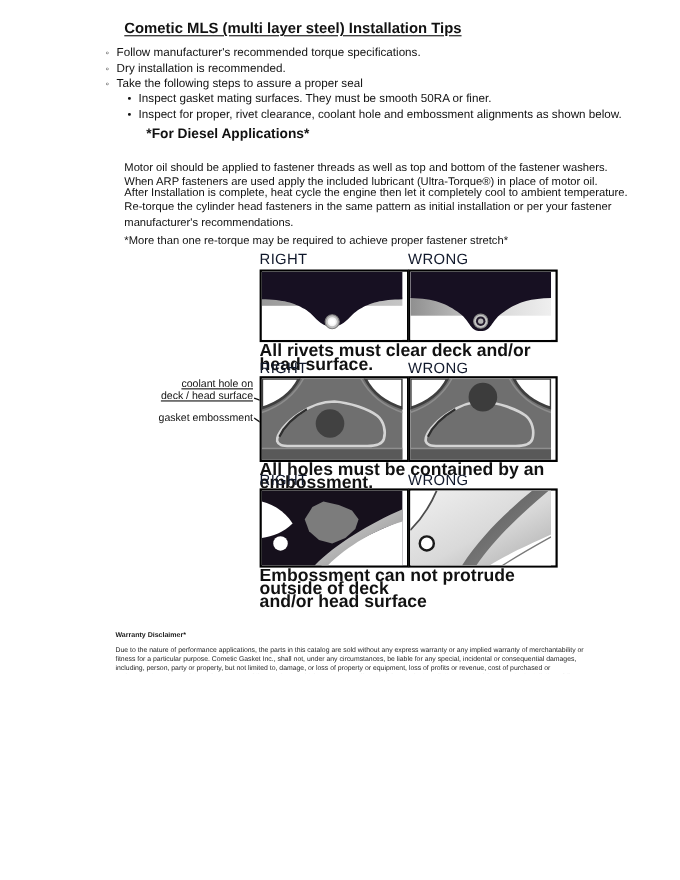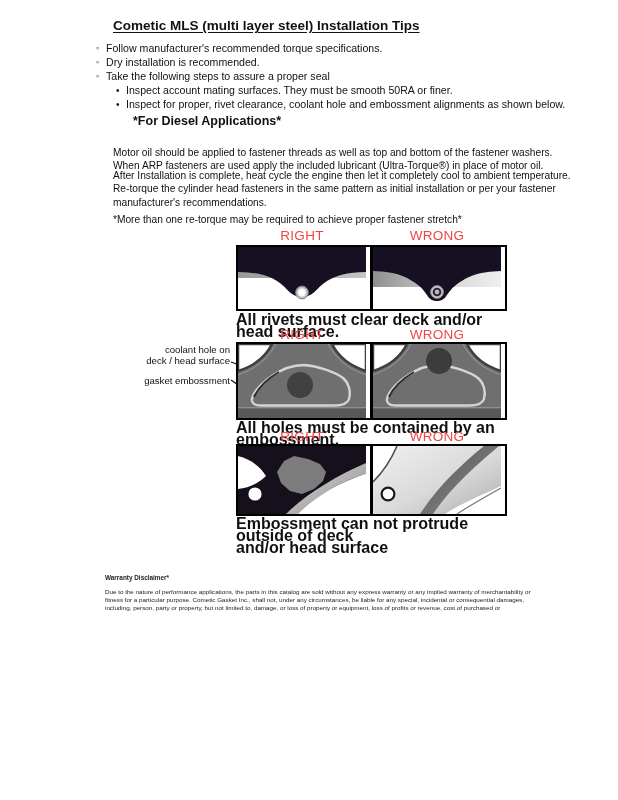--- a/index.html
+++ b/index.html
@@ -7,21 +7,21 @@
         font-family:"Liberation Sans",sans-serif;color:#111;}
   .abs{position:absolute;}
   .title{font-weight:bold;font-size:13.5px;text-decoration:underline;text-underline-offset:2px;}
   .bullets{font-size:10.6px;line-height:13.9px;}
   .b-line{display:flex;}
   .b-marker{width:10px;flex:0 0 10px;font-size:9px;line-height:13.9px;}
   .b-sub{margin-left:20px;}
   .b-sub .b-marker{font-size:10px;}
   .sec-head{font-weight:bold;font-size:12.5px;margin-left:20px;}
   .para{font-size:10.2px;line-height:13.4px;width:458px;}
-  .rw-head{width:132px;text-align:center;font-size:13.5px;letter-spacing:.3px;color:#ef4444;}
+  .rw-head{width:132px;font-size:13.5px;letter-spacing:.3px;color:#0f172a;}
   .dbox{width:132px;border:2px solid #000;line-height:0;background:#fff;}
   .dbox svg{display:block;}
   .cap{font-weight:bold;font-size:16px;line-height:12px;}
   .dlabel{font-size:9.6px;line-height:11px;text-align:right;width:130px;}
   .legal{font-size:6.25px;line-height:1.22;width:426px;color:#1c1c1c;}
   .legal p{margin:0 0 6.5px 0;white-space:pre-line;}
   .legal-heading{font-weight:bold;font-size:6.4px;margin:0 0 7px 0;}
   .pagenum{font-size:10px;color:#8b5cf6;font-weight:bold;}
 </style>
 </head>
@@ -39,21 +39,21 @@
     <div class="b-line">
       <span class="b-marker">◦</span>
       <span>Dry installation is recommended.</span>
     </div>
     <div class="b-line">
       <span class="b-marker">◦</span>
       <span>Take the following steps to assure a proper seal</span>
     </div>
     <div class="b-line b-sub">
       <span class="b-marker">•</span>
-      <span>Inspect account mating surfaces.  They must be smooth 50RA or finer.</span>
+      <span>Inspect gasket mating surfaces.  They must be smooth 50RA or finer.</span>
     </div>
     <div class="b-line b-sub">
       <span class="b-marker">•</span>
       <span>Inspect for proper, rivet clearance, coolant hole and embossment alignments as shown below.</span>
     </div>
   </div>
 
   <div class="abs sec-head" style="left:113px;top:114px;">*For Diesel Applications*</div>
   <div class="abs para" style="left:113px;top:146px;">Motor oil should be applied to fastener threads as well as top and bottom of the fastener washers. When ARP fasteners are used apply the included lubricant (Ultra-Torque®) in place of motor oil.</div>
   <div class="abs para" style="left:113px;top:213px;">*More than one re-torque may be required to achieve proper fastener stretch*</div>
@@ -95,21 +95,21 @@
       <circle cx="64" cy="45" r="4.3" fill="#241c2e"></circle>
       <circle cx="64" cy="45" r="2.4" fill="#b5b5b5"></circle>
     </svg>
   </div>
 
   <div class="abs cap" style="left:236px;top:314px;width:280px;">All rivets must clear deck and/or head surface.</div>
 
   <div class="abs rw-head" style="left:236px;top:327px;">RIGHT</div>
   <div class="abs rw-head" style="left:371px;top:327px;">WRONG</div>
 
-  <div class="abs dlabel" style="left:100px;top:344px;white-space:pre-line;">coolant hole on
+  <div class="abs dlabel" style="left:100px;top:344px;white-space:pre-line;text-decoration:underline;">coolant hole on
 deck / head surface</div>
   <div class="abs dlabel" style="left:100px;top:375px;">gasket embossment</div>
 
   <svg class="abs" style="left:228px;top:356px;" width="80" height="50">
     <line x1="3" y1="6" x2="70" y2="30" stroke="#111" stroke-width="1.2"></line>
     <line x1="3" y1="24" x2="31" y2="43" stroke="#111" stroke-width="1.2"></line>
   </svg>
 
   <div class="abs dbox" style="left:236px;top:342px;">
     <svg width="128" height="74" viewBox="0 0 128 74">

